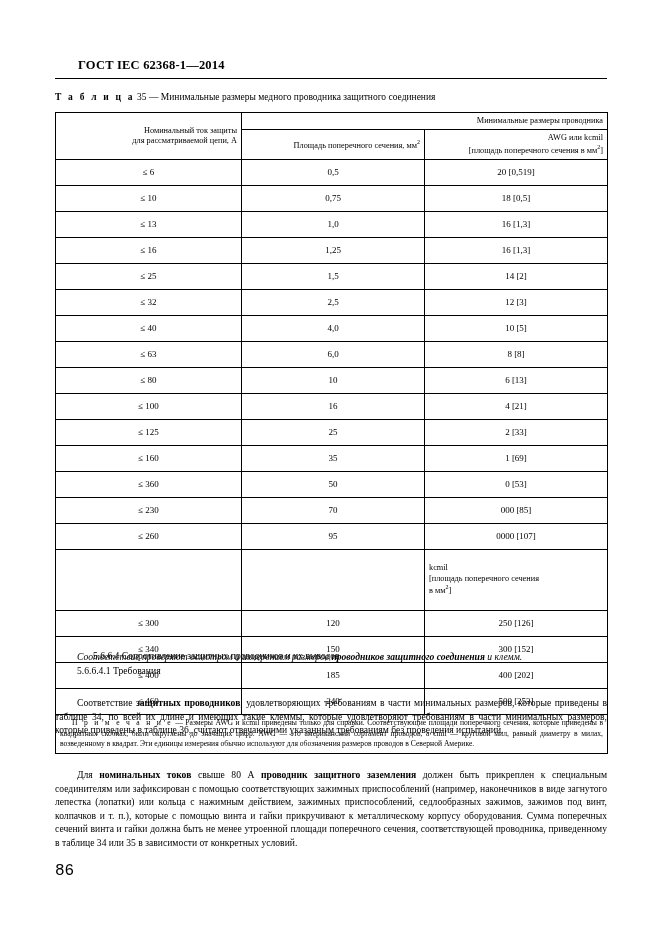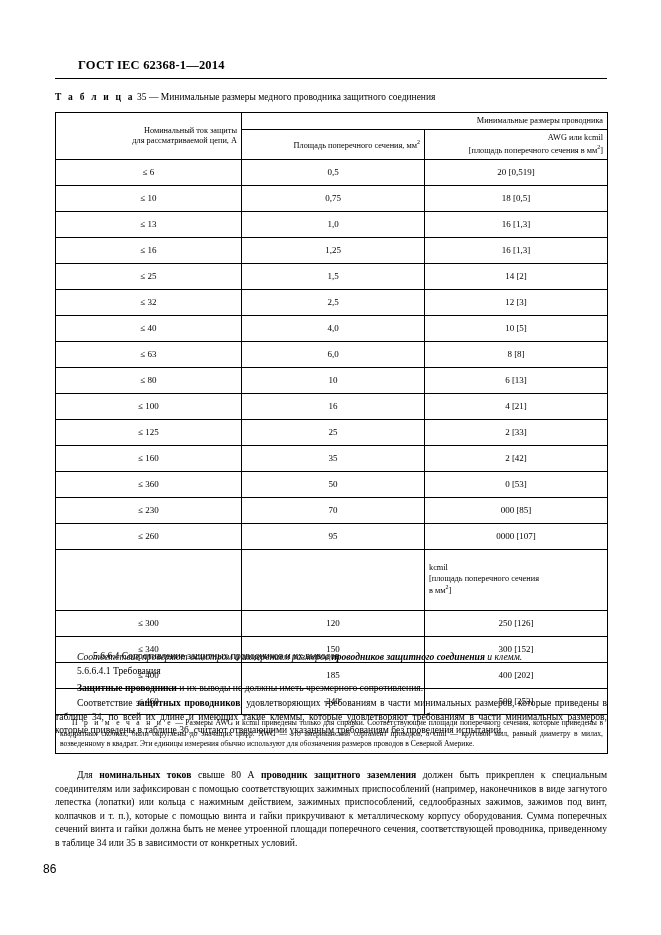--- a/index.html
+++ b/index.html
@@ -105,24 +105,24 @@
     line-height: 1.42;
     text-align: justify;
   }
   .indent { text-indent: 22px; }
   .b { font-weight: bold; }
   .i { font-style: italic; }
   .bi { font-weight: bold; font-style: italic; }
 
   .pagenum {
     position: absolute;
-    left: 43px;
+    left: 55px;
     top: 862px;
-    font-size: 12px;
-    font-family: Liberation Sans, sans-serif;
+    font-size: 16px;
+    font-family: Liberation Mono, monospace;
   }
 </style>
 </head>
 <body>
 
 <div class="page">
 
   <div class="header">ГОСТ IEC 62368-1—2014</div>
   <div class="header-rule"></div>
 
@@ -204,21 +204,21 @@
         <td class="row-cell">4 [21]</td>
       </tr>
       <tr>
         <td class="row-cell">≤ 125</td>
         <td class="row-cell">25</td>
         <td class="row-cell">2 [33]</td>
       </tr>
       <tr>
         <td class="row-cell">≤ 160</td>
         <td class="row-cell">35</td>
-        <td class="row-cell">2 [42]</td>
+        <td class="row-cell">1 [69]</td>
       </tr>
       <tr>
         <td class="row-cell">≤ 360</td>
         <td class="row-cell">50</td>
         <td class="row-cell">0 [53]</td>
       </tr>
       <tr>
         <td class="row-cell">≤ 230</td>
         <td class="row-cell">70</td>
         <td class="row-cell">000 [85]</td>
@@ -268,23 +268,20 @@
     </tbody>
   </table>
 
   <div class="body-text indent" style="top: 650px;">
     <span class="i">Соответствие</span><span class="i"> проверяют осмотром и измерением размеров </span><span class="bi">проводников защитного соединения</span><span class="i"> и клемм.</span>
   </div>
 
   <div class="body-text" style="top: 649px; left: 93px;">5.6.6.4 Сопротивление защитных проводников и их выводов</div>
   <div class="body-text" style="top: 664px; left: 77px;">5.6.6.4.1 Требования</div>
 
-  <div class="body-text indent" style="top: 681px;">
-    <span class="b">Защитные проводники</span><span> и их выводы не должны иметь чрезмерного сопротивления.</span>
-  </div>
 
   <div class="body-text indent" style="top: 696px;">
     <span>Соответствие </span><span class="b">защитных проводников</span><span>, удовлетворяющих требованиям в части минимальных размеров, которые приведены в таблице 34, по всей их длине и имеющих такие клеммы, которые удовлетворяют требованиям в части минимальных размеров, которые приведены в таблице 36, считают отвечающими указанным требованиям без проведения испытаний.</span>
   </div>
 
   <div class="body-text indent" style="top: 768px;">
     <span>Для </span><span class="b">номинальных токов</span><span> свыше 80 А </span><span class="b">проводник защитного заземления</span><span> должен быть прикреплен к специальным соединителям или зафиксирован с помощью соответствующих зажимных приспособлений (например, наконечников в виде загнутого лепестка (лопатки) или кольца с нажимным действием, зажимных приспособлений, седлообразных зажимов, зажимов под винт, колпачков и т. п.), которые с помощью винта и гайки прикручивают к металлическому корпусу оборудования. Сумма поперечных сечений винта и гайки должна быть не менее утроенной площади поперечного сечения, соответствующей проводника, приведенному в таблице 34 или 35 в зависимости от конкретных условий.</span>
   </div>
 
   <div class="pagenum">86</div>

